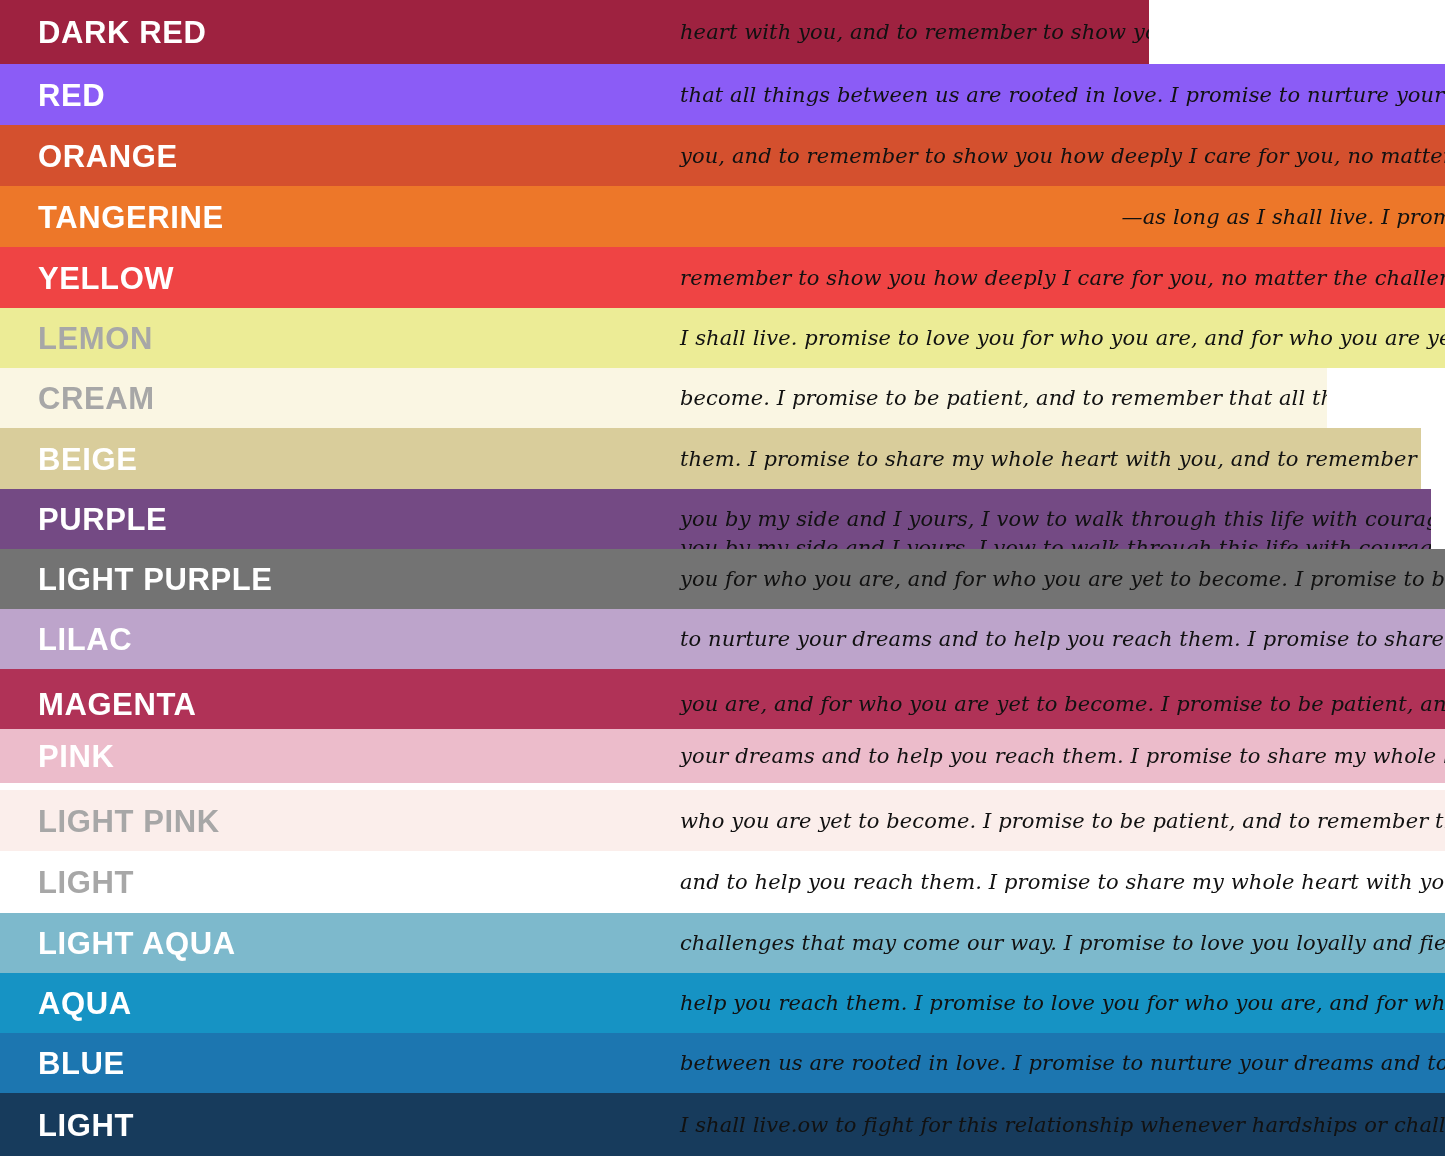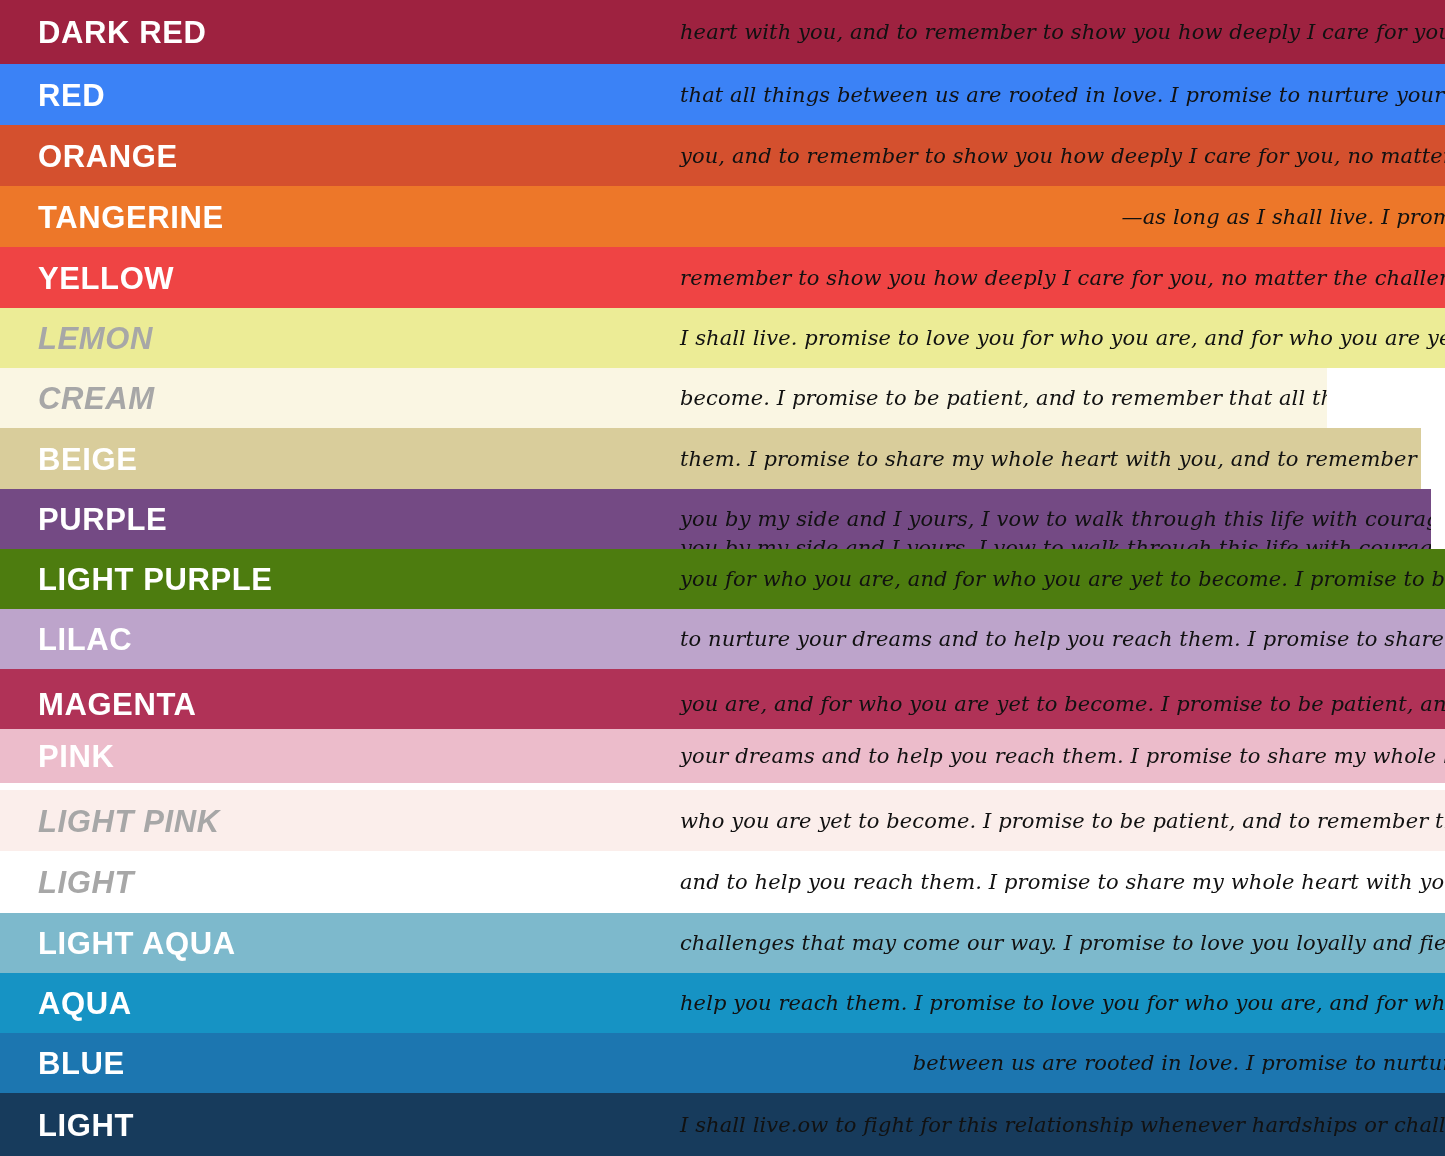--- a/index.html
+++ b/index.html
@@ -38,21 +38,20 @@
     font-weight: bold;
     font-size: 31px;
     letter-spacing: 0.6px;
     line-height: 1;
     white-space: nowrap;
     color: #ffffff;
     z-index: 3;
   }
   .band-label.muted {
     color: #a7a7a7;
-    font-style: italic;
   }
 
   
   .band-script {
     position: absolute;
     left: 680px;
     top: 50%;
     transform: translateY(-50%);
     width: 1400px;
     font-family: "DejaVu Serif", "Liberation Serif", serif;
@@ -77,25 +76,25 @@
     line-height: 1.05;
     white-space: nowrap;
     color: #111111;
     z-index: 1;
   }
 </style>
 </head>
 <body>
 
 <div id="palette" style="width: 1445px; height: 1156px; background: rgb(255, 255, 255);">
-    <div class="band" style="top: 0px; height: 64px; background: rgb(158, 34, 64); width: 1445px;">
+    <div class="band" style="top: 0px; height: 64px; background: rgb(158, 34, 64); width: 1149px;">
       <div class="band-label">DARK RED</div>
       <div class="band-script">heart with you, and to remember to show you how deeply I care for you, no matter the challenges</div>
     </div>
-    <div class="band" style="top: 64px; height: 61px; background: #3b82f6; width: 1445px;">
+    <div class="band" style="top: 64px; height: 61px; background: #8b5cf6; width: 1445px;">
       <div class="band-label">RED</div>
       <div class="band-script">that all things between us are rooted in love. I promise to nurture your dreams and to help</div>
     </div>
     <div class="band" style="top: 125px; height: 61px; background: rgb(212, 80, 46); width: 1445px;">
       <div class="band-label">ORANGE</div>
       <div class="band-script">you, and to remember to show you how deeply I care for you, no matter the challenges that</div>
     </div>
     <div class="band" style="top: 186px; height: 61px; background: rgb(237, 119, 41); width: 1445px; text-align: right;">
       <div class="band-label">TANGERINE</div>
       <div class="band-script">—as long as I shall live. I promise to love you for who you are, and for who you are yet to</div>
@@ -114,21 +113,21 @@
     </div>
     <div class="band" style="top: 428px; height: 61px; background: rgb(217, 205, 155); width: 1421px; text-decoration: underline;">
       <div class="band-label">BEIGE</div>
       <div class="band-script">them. I promise to share my whole heart with you, and to remember to show you how</div>
     </div>
     <div class="band" style="top: 489px; height: 60px; background: rgb(116, 74, 132); width: 1431px;">
       <div class="band-ghost" style="top: 48px;">you by my side and I yours, I vow to walk through this life with courageous love and</div>
       <div class="band-label">PURPLE</div>
       <div class="band-script">you by my side and I yours, I vow to walk through this life with courageous love and</div>
     </div>
-    <div class="band" style="top: 549px; height: 60px; background: #4d7c0f; width: 1445px;">
+    <div class="band" style="top: 549px; height: 60px; background: #737373; width: 1445px;">
       <div class="band-label">LIGHT PURPLE</div>
       <div class="band-script">you for who you are, and for who you are yet to become. I promise to be patient, and</div>
     </div>
     <div class="band" style="top: 609px; height: 60px; background: rgb(189, 164, 203); width: 1445px;">
       <div class="band-label">LILAC</div>
       <div class="band-script">to nurture your dreams and to help you reach them. I promise to share my whole heart</div>
     </div>
     <div class="band" style="top: 669px; height: 69px; background: rgb(176, 50, 87); width: 1445px;">
       <div class="band-label">MAGENTA</div>
       <div class="band-script">you are, and for who you are yet to become. I promise to be patient, and to remember</div>
@@ -146,21 +145,21 @@
       <div class="band-script">and to help you reach them. I promise to share my whole heart with you, and to remember</div>
     </div>
     <div class="band" style="top: 913px; height: 60px; background: rgb(125, 185, 204); width: 1445px;">
       <div class="band-label">LIGHT AQUA</div>
       <div class="band-script">challenges that may come our way. I promise to love you loyally and fiercely—as long</div>
     </div>
     <div class="band" style="top: 973px; height: 60px; background: rgb(22, 147, 196); width: 1445px;">
       <div class="band-label">AQUA</div>
       <div class="band-script">help you reach them. I promise to love you for who you are, and for who you are yet to</div>
     </div>
-    <div class="band" style="top: 1033px; height: 60px; background: rgb(28, 118, 176); width: 1445px; text-align: center;">
+    <div class="band" style="top: 1033px; height: 60px; background: rgb(28, 118, 176); width: 1445px;">
       <div class="band-label">BLUE</div>
       <div class="band-script">between us are rooted in love. I promise to nurture your dreams and to help you reach</div>
     </div>
     <div class="band" style="top: 1093px; height: 63px; background: rgb(23, 59, 92); width: 1445px;">
       <div class="band-label">LIGHT</div>
       <div class="band-script">I shall live.ow to fight for this relationship whenever hardships or challenges arise.</div>
     </div>
   </div>
 
 </body></html>

